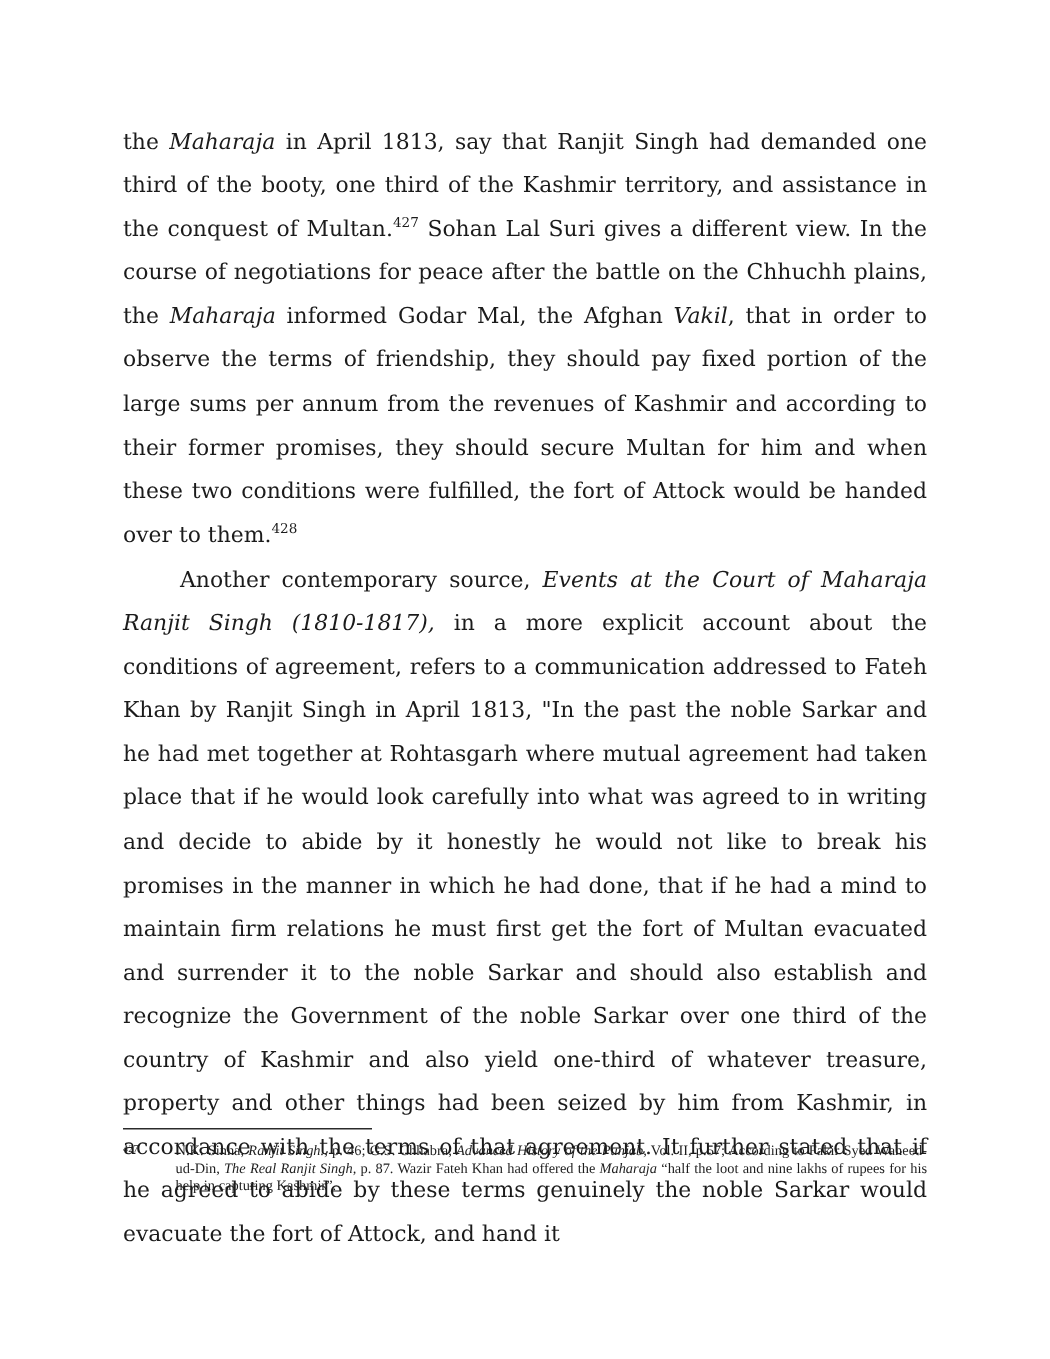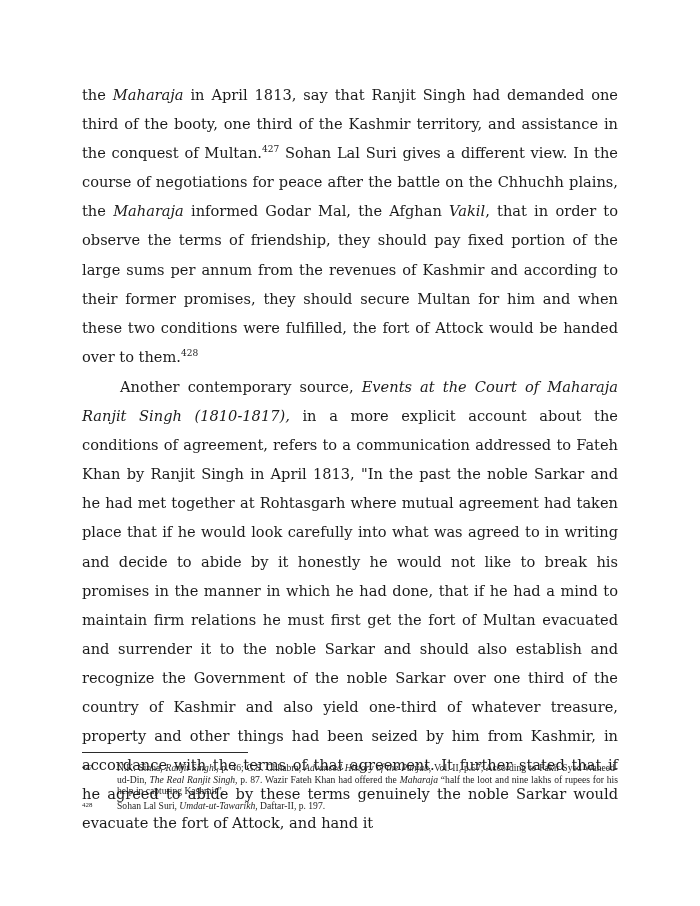--- a/index.html
+++ b/index.html
@@ -98,17 +98,16 @@
     <p class="body-par indent"><span>Another contemporary source, </span><span class="it">Events at the Court of Maharaja Ranjit Singh (1810-1817),</span><span> in a more explicit account about the conditions of agreement, refers to a communication addressed to Fateh Khan by Ranjit Singh in April 1813, "In the past the noble Sarkar and he had met together at Rohtasgarh where mutual agreement had taken place that if he would look carefully into what was agreed to in writing and decide to abide by it honestly he would not like to break his promises in the manner in which he had done, that if he had a mind to maintain firm relations he must first get the fort of Multan evacuated and surrender it to the noble Sarkar and should also establish and recognize the Government of the noble Sarkar over one third of the country of Kashmir and also yield one-third of whatever treasure, property and other things had been seized by him from Kashmir, in accordance with the terms of that agreement. It further stated that if he agreed to abide by these terms genuinely the noble Sarkar would evacuate the fort of Attock, and hand it</span></p>
 
   </div>
 
   <div class="footnote-area">
 
     <hr class="fn-rule">
 
     <div class="fn-item"><span class="fn-num">427</span><span>N.K. Sinha, </span><span class="it">Ranjit Singh.,</span><span> p. 46; G.S. Chhabra, </span><span class="it">Advanced History of the Punjab,</span><span> Vol. II, p.57; According to Fakir Syed Waheed-ud-Din, </span><span class="it">The Real Ranjit Singh,</span><span> p. 87. Wazir Fateh Khan had offered the </span><span class="it">Maharaja</span><span> “half the loot and nine lakhs of rupees for his help in capturing Kashmir”.</span></div>
 
-    <div class="fn-item"><span class="fn-num">428</span><span>Sohan Lal Suri, </span><span class="it">Umdat-ut-Tawarikh,</span><span> Daftar-II, p. 197.</span></div>
 
   </div>
 
 </div>
 
 </body></html>

